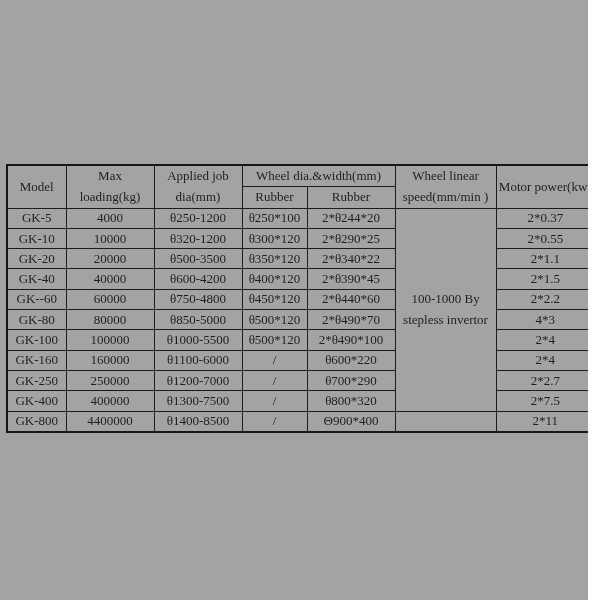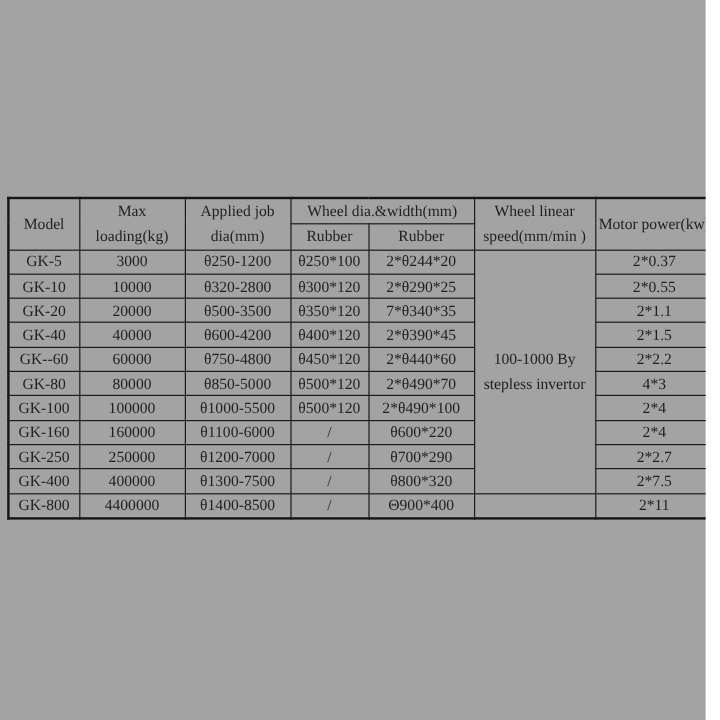--- a/index.html
+++ b/index.html
@@ -70,42 +70,42 @@
         <th rowspan="2">Motor power(kw)</th>
       </tr>
       <tr class="hdr-2">
         <th>Rubber</th>
         <th>Rubber</th>
       </tr>
     </thead>
     <tbody>
       <tr>
         <td>GK-5</td>
-        <td>3000</td>
+        <td>4000</td>
         <td>θ250-1200</td>
         <td>θ250*100</td>
         <td>2*θ244*20</td>
         <td rowspan="10" class="pre">100-1000 By
 stepless invertor</td>
         <td>2*0.37</td>
       </tr>
       <tr>
         <td>GK-10</td>
         <td>10000</td>
-        <td>θ320-2800</td>
+        <td>θ320-1200</td>
         <td>θ300*120</td>
         <td>2*θ290*25</td>
         <td>2*0.55</td>
       </tr>
       <tr>
         <td>GK-20</td>
         <td>20000</td>
         <td>θ500-3500</td>
         <td>θ350*120</td>
-        <td>7*θ340*35</td>
+        <td>2*θ340*22</td>
         <td>2*1.1</td>
       </tr>
       <tr>
         <td>GK-40</td>
         <td>40000</td>
         <td>θ600-4200</td>
         <td>θ400*120</td>
         <td>2*θ390*45</td>
         <td>2*1.5</td>
       </tr>

